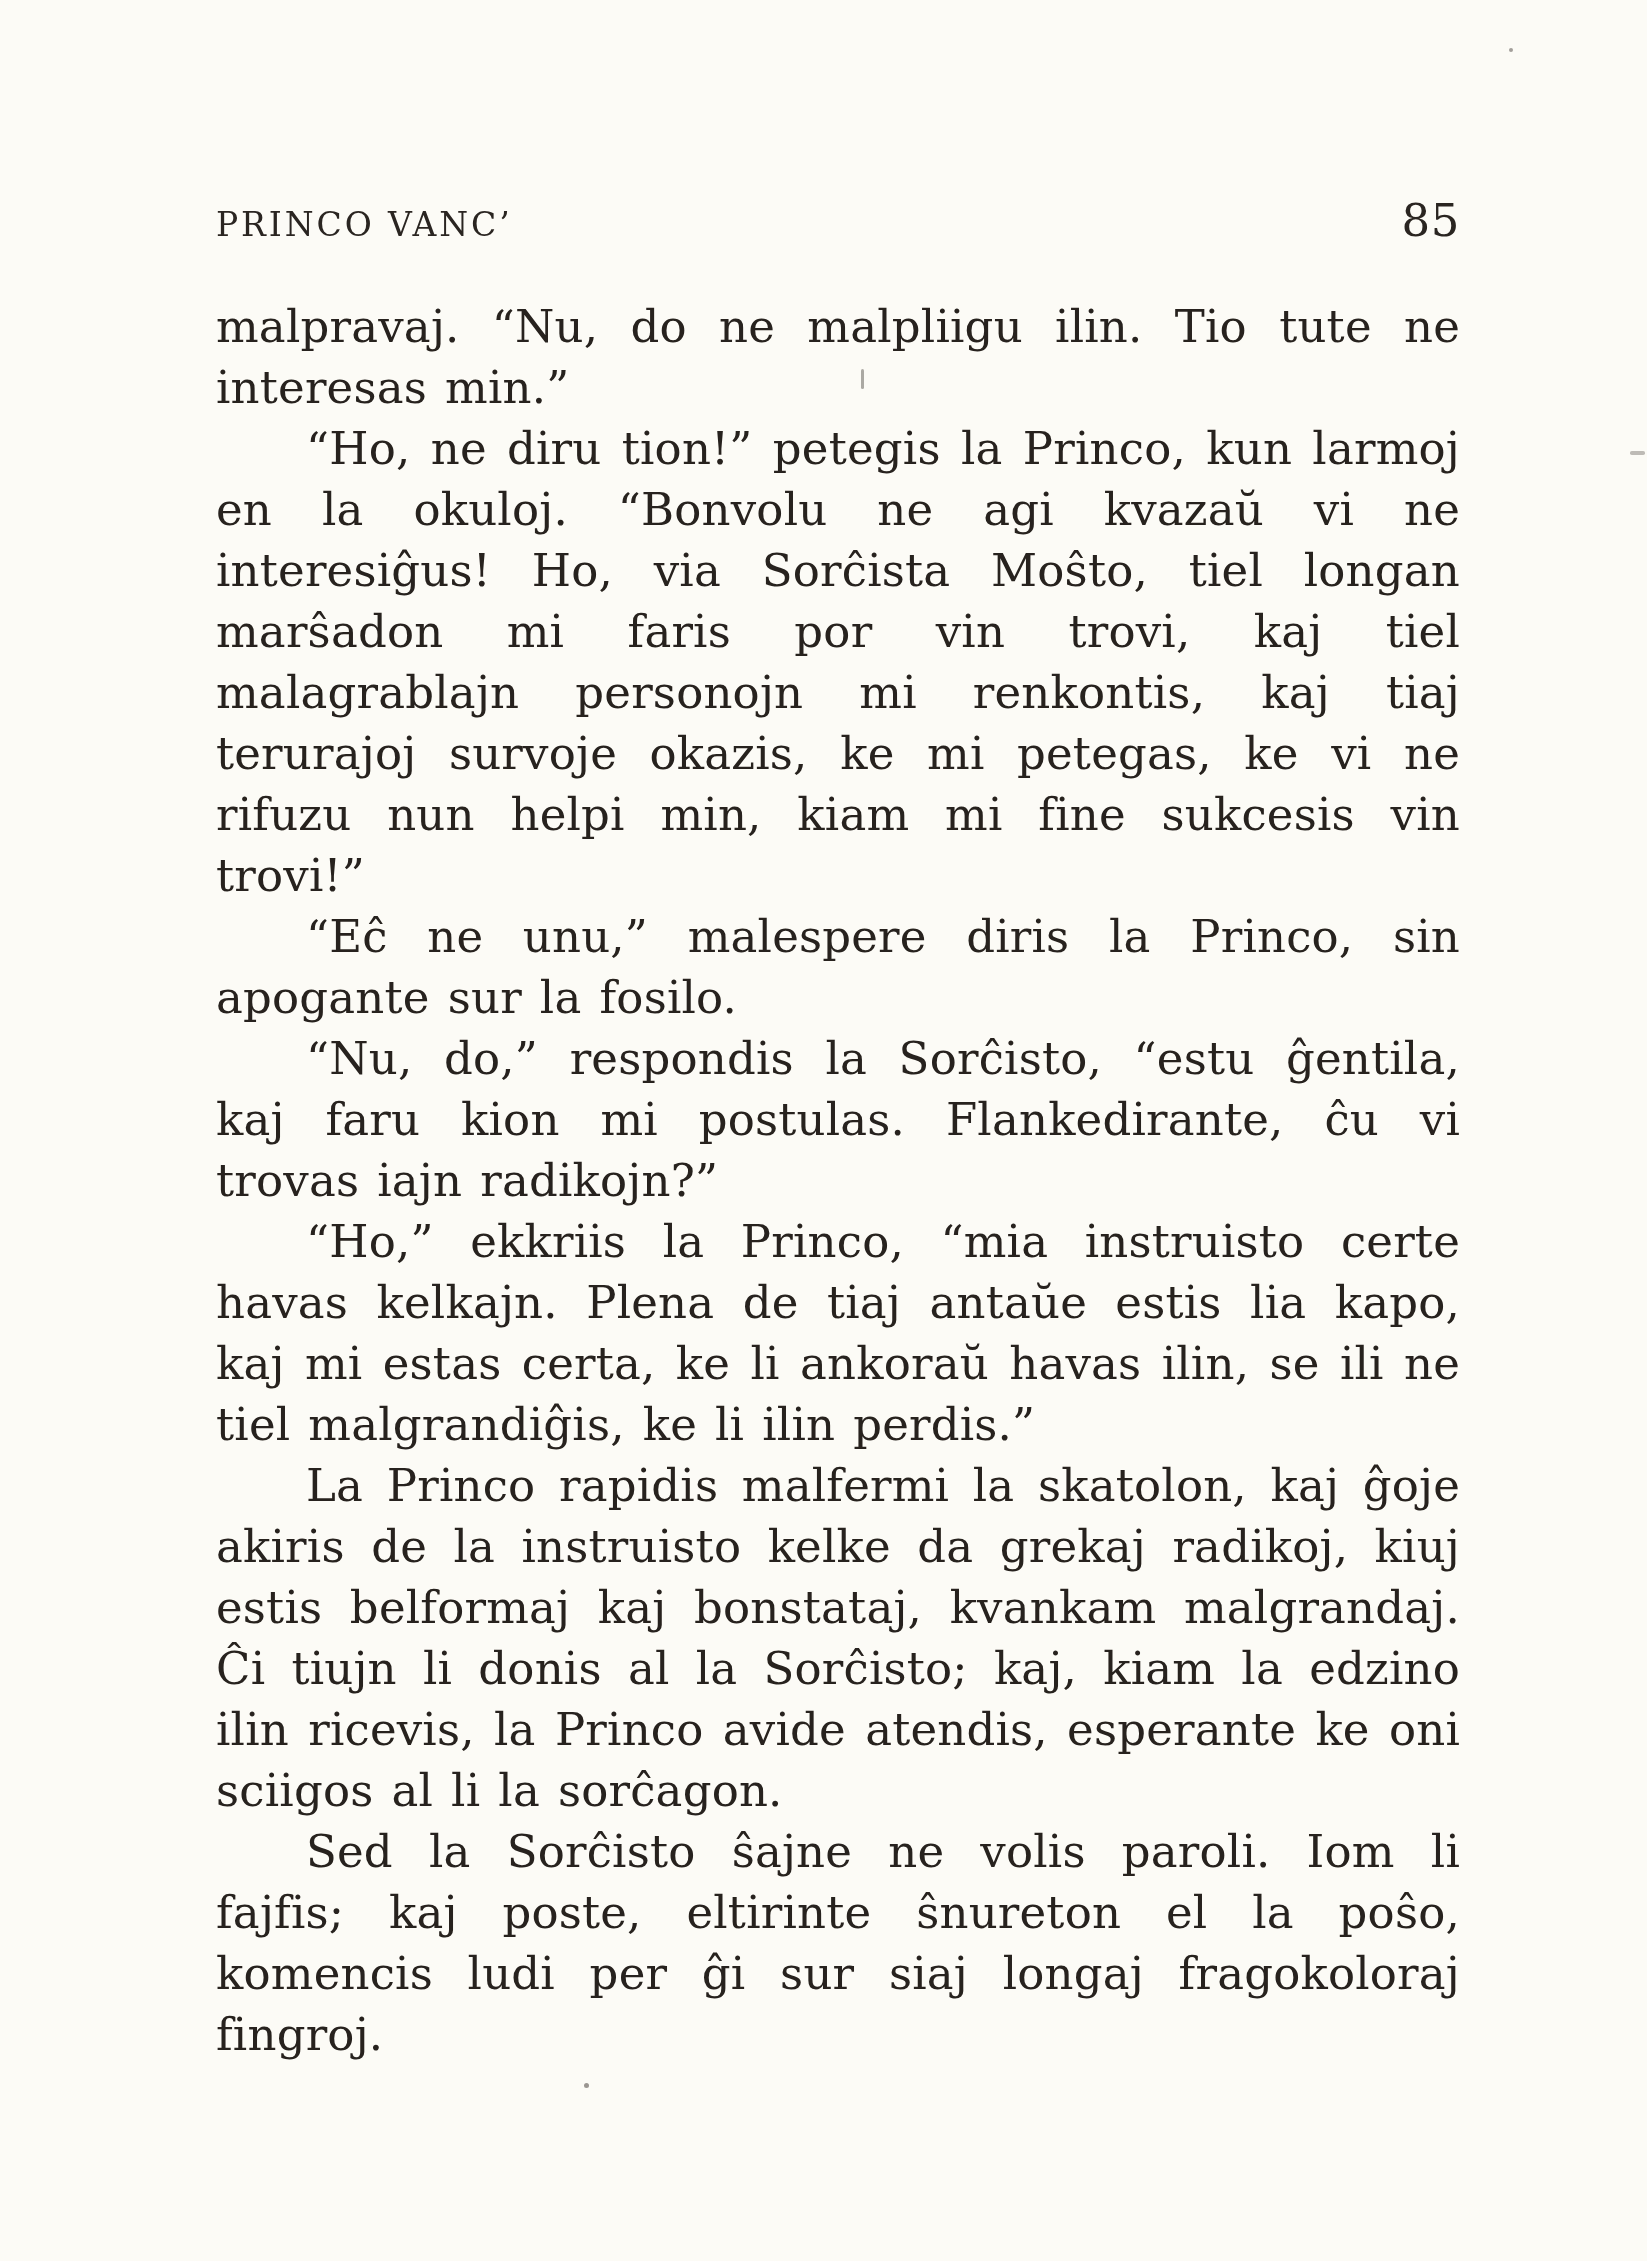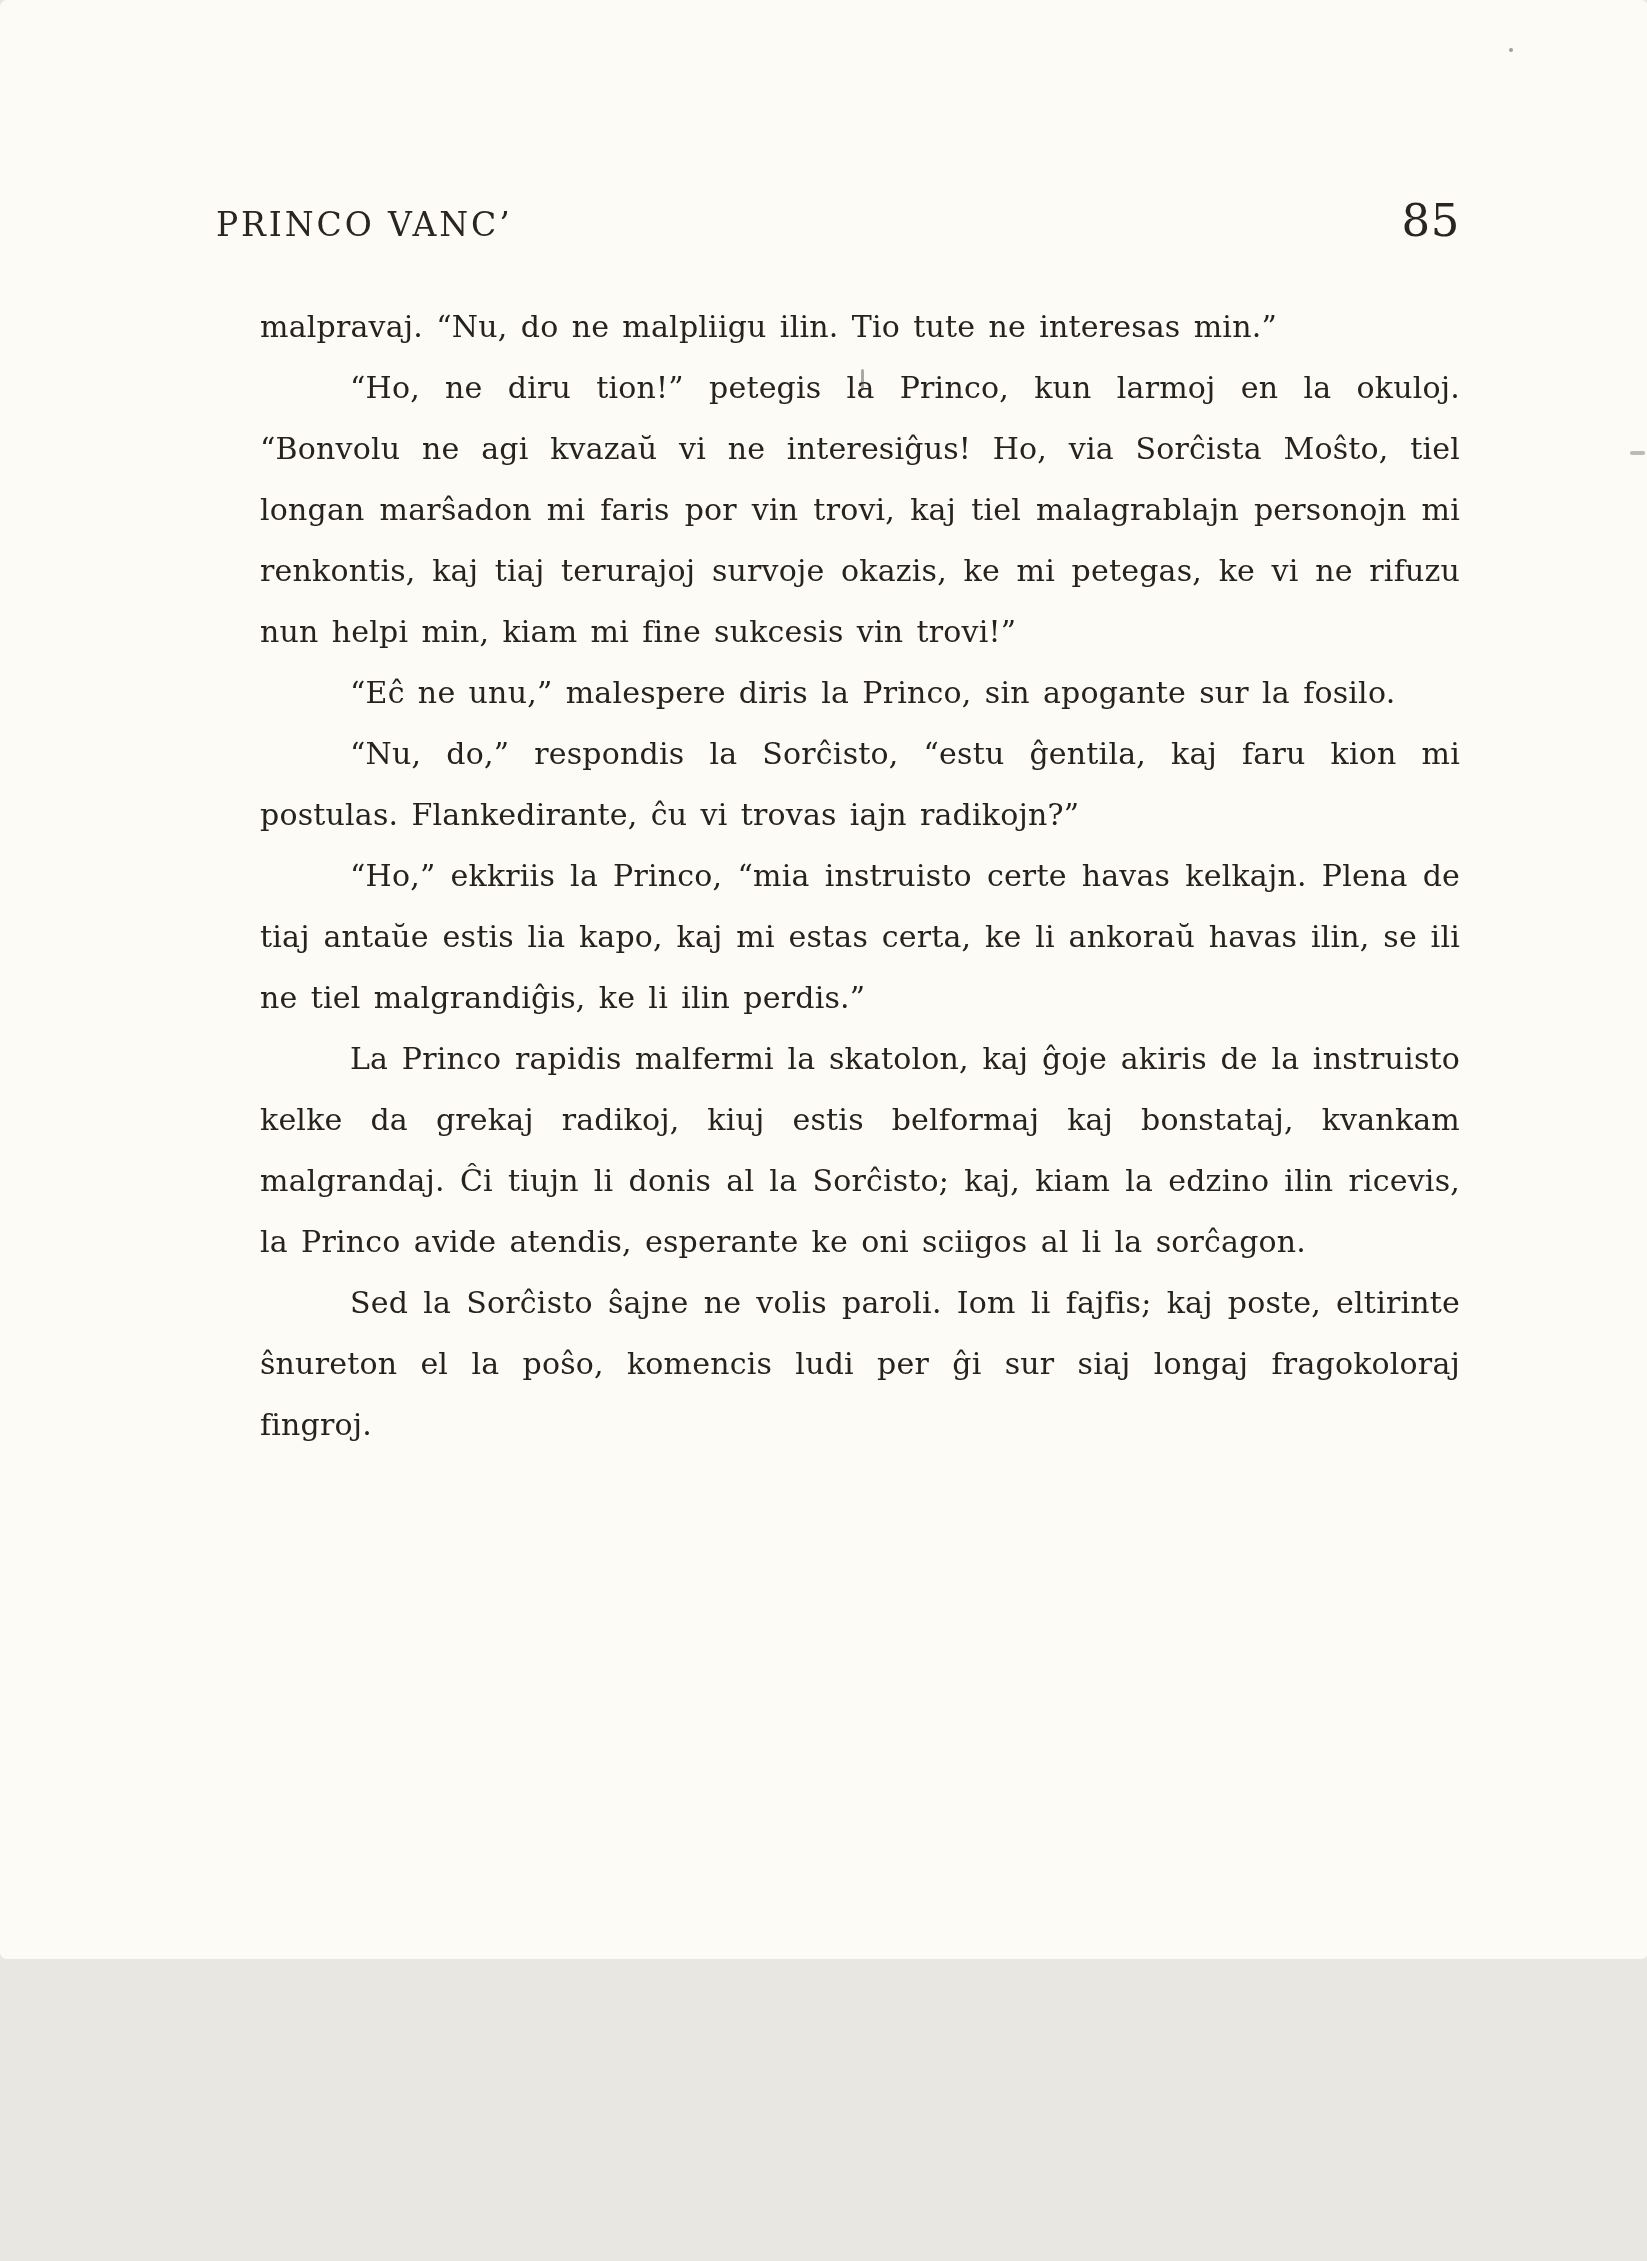--- a/index.html
+++ b/index.html
@@ -3,28 +3,27 @@
 <meta charset="utf-8">
 <style>
   html, body {
     margin: 0;
     padding: 0;
     background: #e9e7e1;
   }
   .page {
     position: relative;
     width: 1648px;
-    height: 1959px;
+    height: 2261px;
     margin: 0 auto;
     background: #fcfbf6;
     box-sizing: border-box;
     font-family: "DejaVu Serif", "Liberation Serif", serif;
     color: #27221e;
     overflow: hidden;
-    border-radius: 7px;
   }
   .page-inner {
     position: absolute;
     left: 216px;
     top: 194px;
     width: 1244px;
   }
   .running-head {
     display: flex;
     justify-content: space-between;
@@ -32,26 +31,25 @@
     font-size: 33px;
     letter-spacing: 2.9px;
     margin-bottom: 49px;
     color: #2a2521;
   }
   .running-head .page-num {
     letter-spacing: 0.6px;
     font-size: 45px;
   }
   .body-text {
-    font-size: 30px;
+    font-size: 45px;
     line-height: 61px;
     text-align: justify;
     letter-spacing: 0.2px;
     word-spacing: 3.5px;
-    margin-left: 44px;
   }
   .para {
     margin: 0;
     text-indent: 90px;
   }
   .para.no-indent {
     text-indent: 0;
   }
   
   .artifact {

